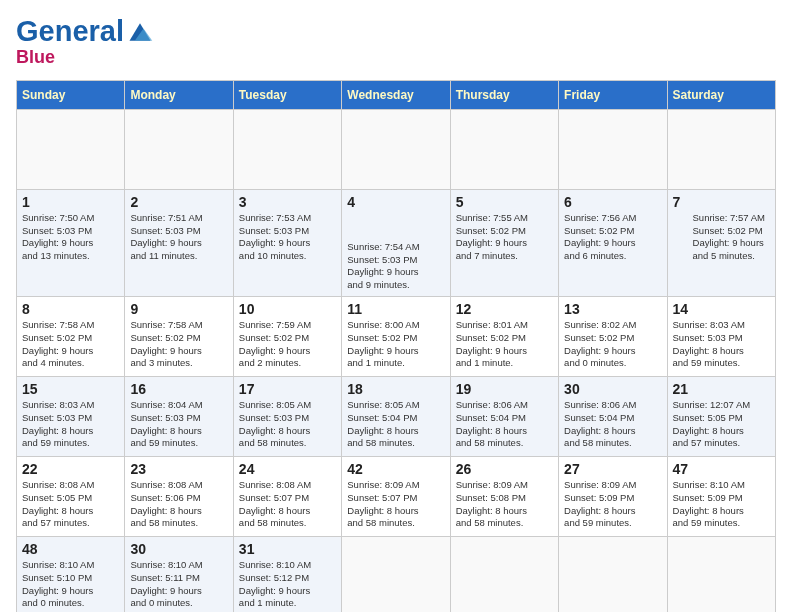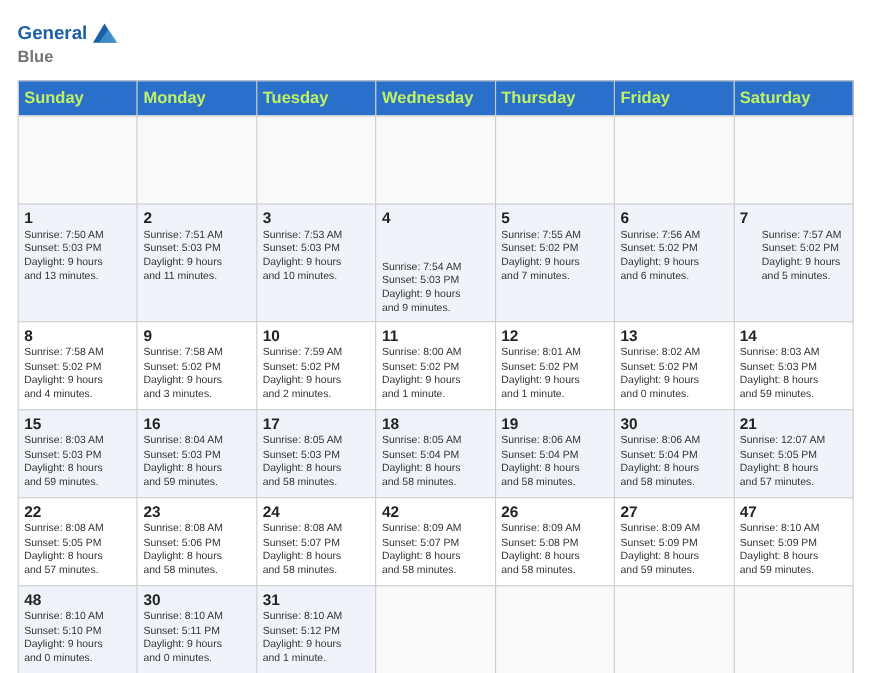--- a/index.html
+++ b/index.html
@@ -14,21 +14,21 @@
       display: flex;
       justify-content: space-between;
       align-items: flex-start;
       margin-bottom: 12px;
     }
     .logo {
       display: flex;
       align-items: center;
     }
     .logo-text {
-      font-size: 17px;
+      font-size: 29px;
       font-weight: bold;
       color: #333;
       line-height: 1.1;
     }
     .logo-text span {
       color: #1a5fa8;
     }
     .logo-icon {
       width: 28px;
       height: 28px;
@@ -46,24 +46,24 @@
       font-size: 14px;
       color: #555;
     }
     table {
       width: 100%;
       border-collapse: collapse;
       font-size: 11px;
     }
     thead tr th {
       background: #2a6fc9;
-      color: #bef264;
+      color: #fef9c3;
       padding: 7px 5px;
       text-align: left;
-      font-size: 15px;
+      font-size: 12px;
       font-weight: bold;
       border: 1px solid #ccc;
     }
     tbody tr td {
       border: 1px solid #ccc;
       vertical-align: top;
       padding: 4px 5px;
       width: calc(100% / 7);
       height: 80px;
     }
@@ -97,21 +97,21 @@
     <div>
       <div style="display:flex;align-items:center;">
         <div class="logo-text">
           <span>General</span>
         </div>
         <svg class="logo-icon" viewBox="0 0 32 32">
           <polygon points="4,26 16,6 28,26" fill="#1a5fa8"></polygon>
           <polygon points="10,26 20,12 30,26" fill="#4a9fd4" opacity="0.7"></polygon>
         </svg>
       </div>
-      <div class="logo-text" style="color:#737373;font-size:15px;">Blue</div>
+      <div class="logo-text" style="color:#be185d;font-size:18px;">Blue</div>
     </div>
   </div>
   <div class="title-block">
     <div class="month-title"></div>
     <div class="location"></div>
   </div>
 </div>
 
 <table>
   <thead>

